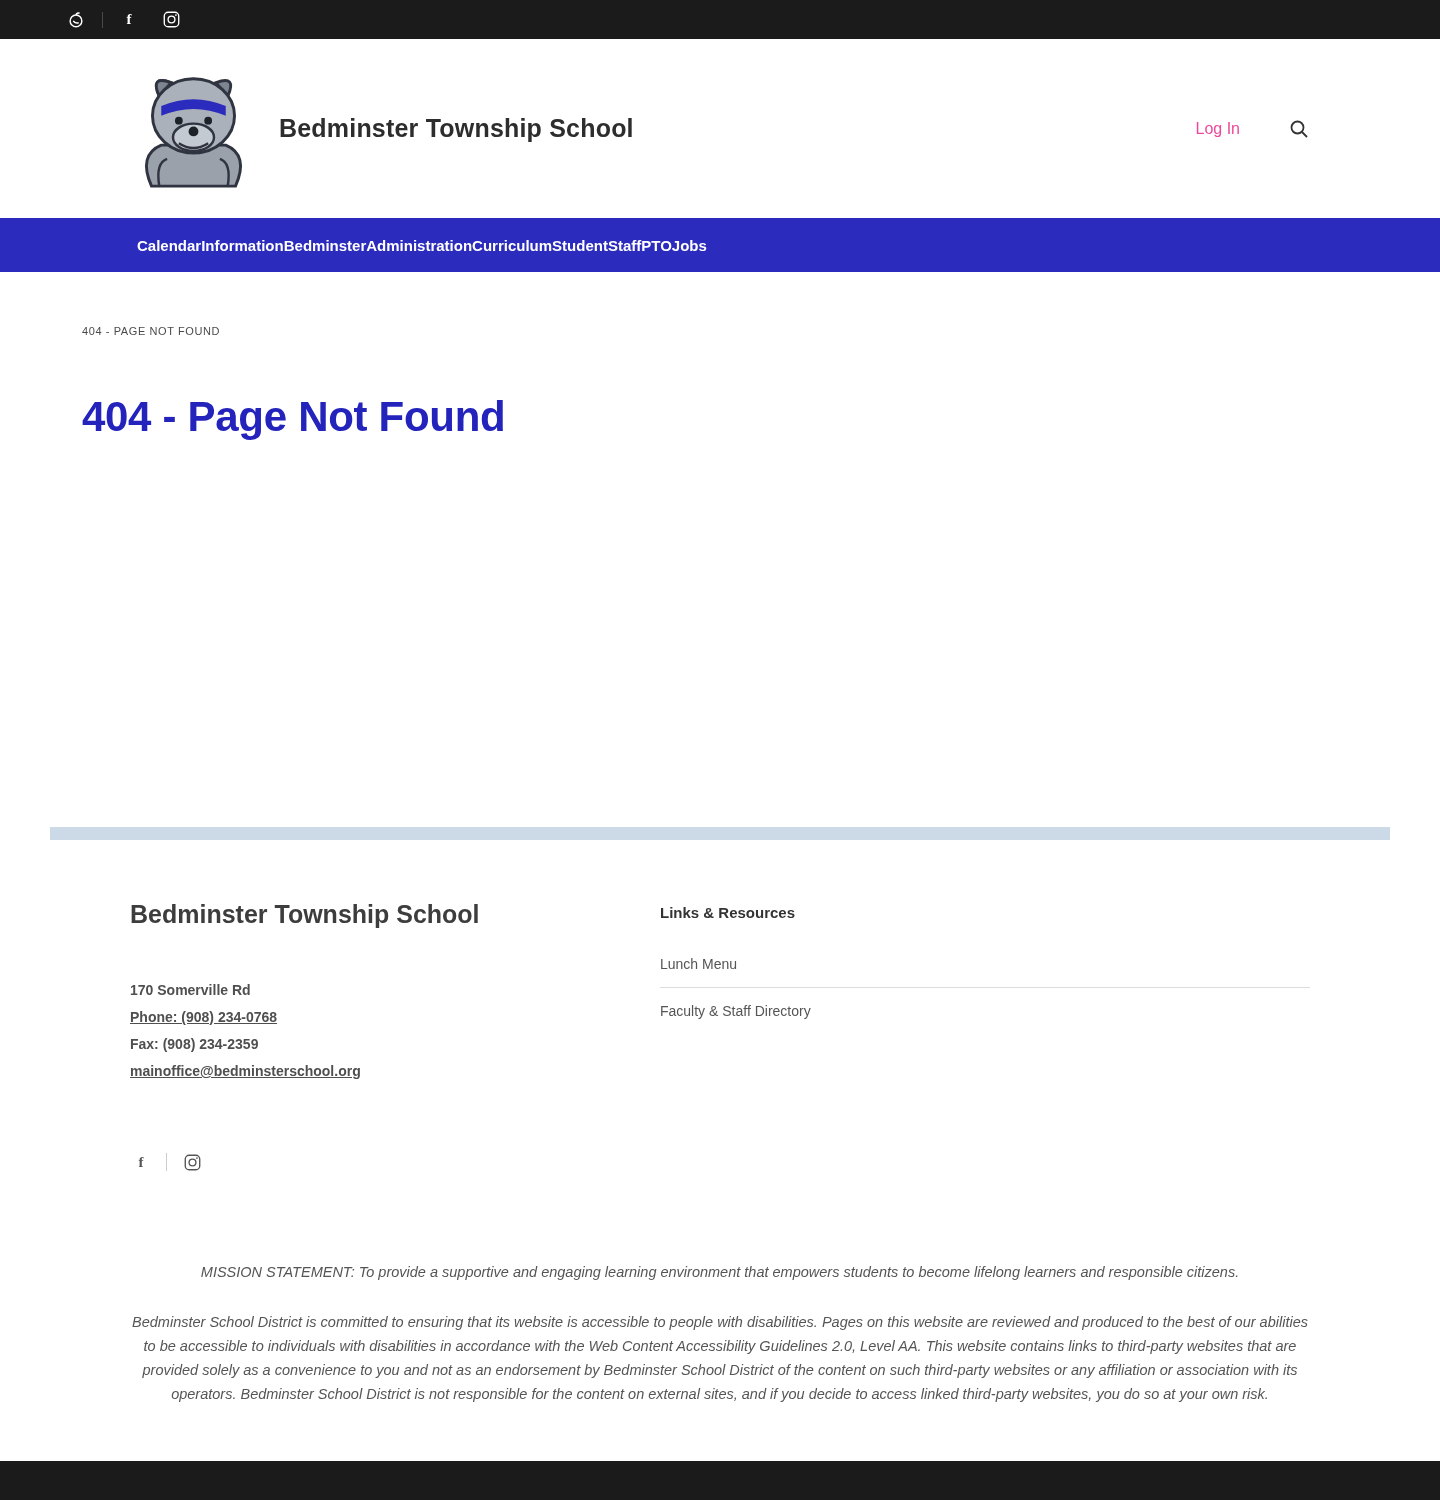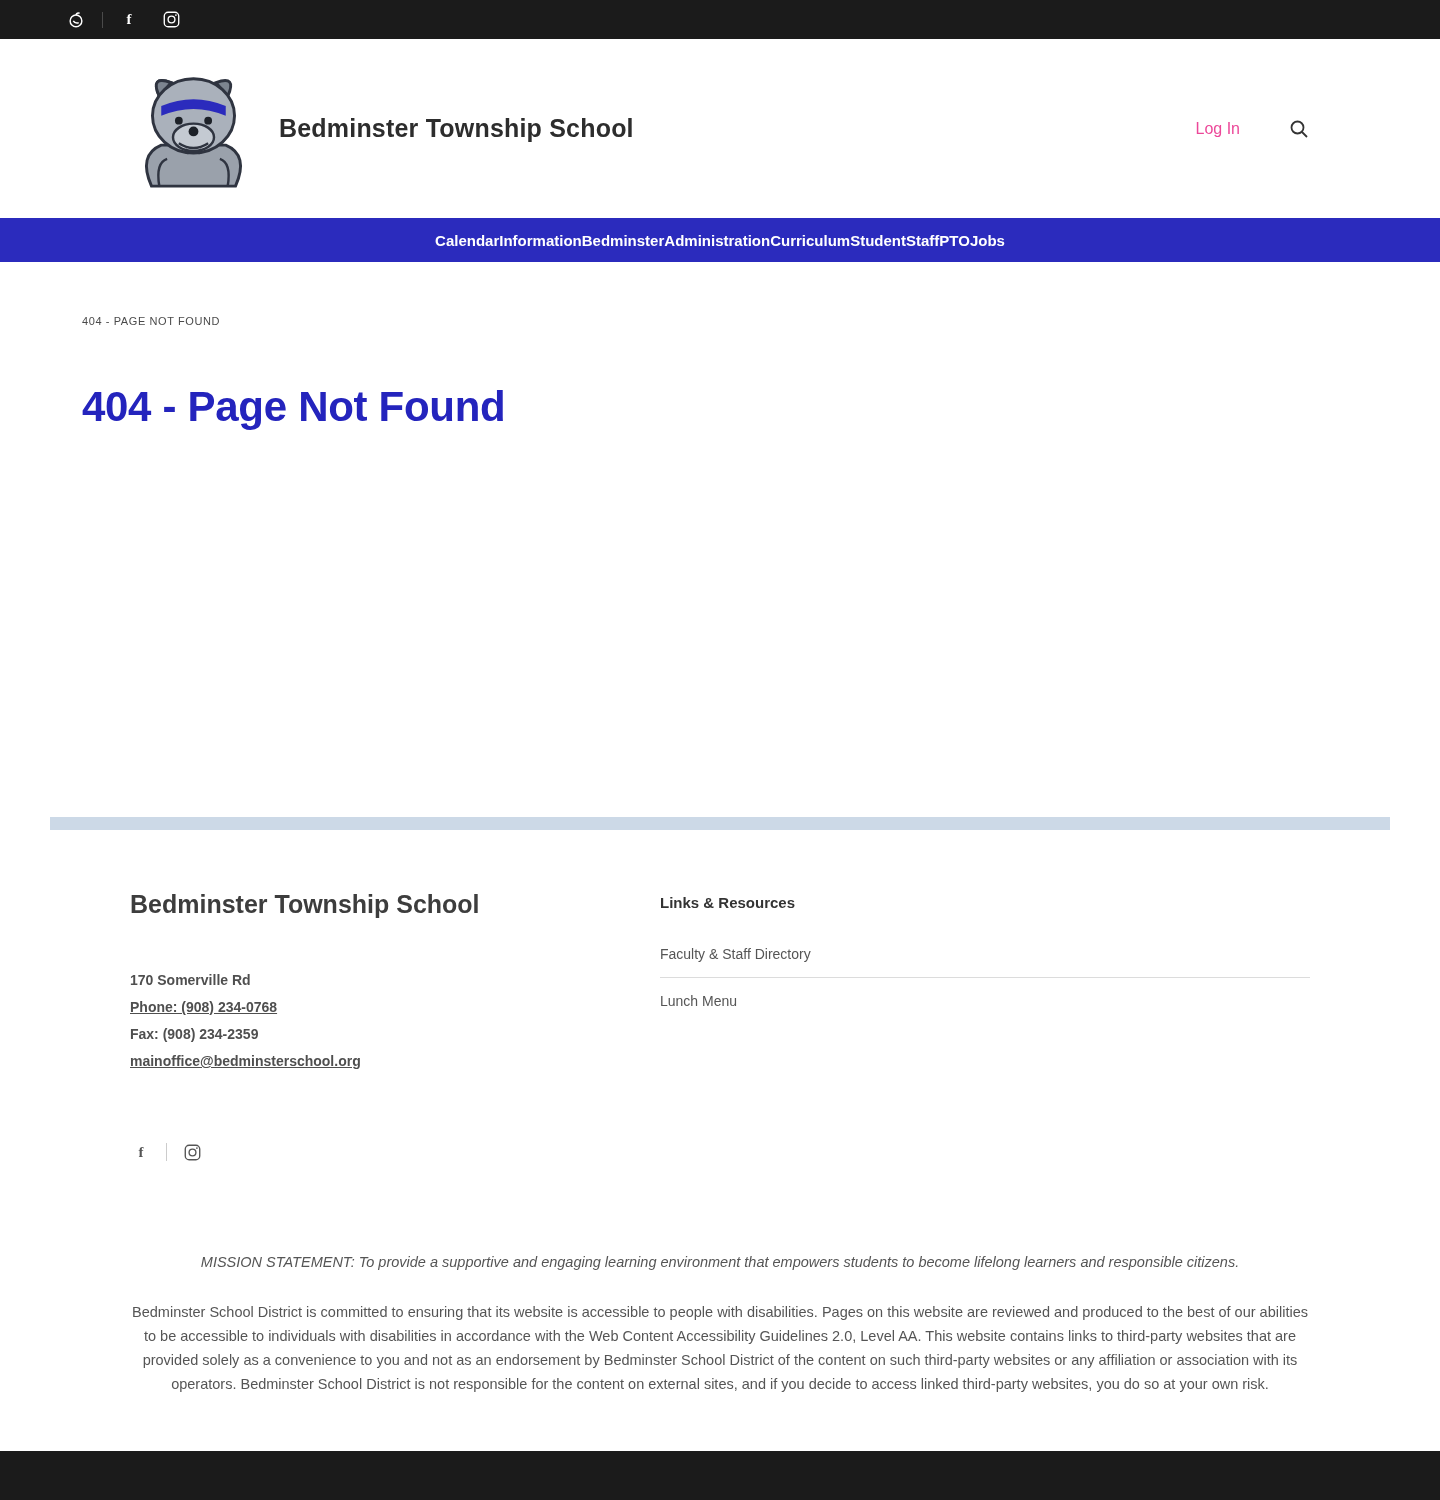--- a/index.html
+++ b/index.html
@@ -34,24 +34,24 @@
   }
   .logo-wrap { width: 127px; height: 127px; margin-right: 22px; flex-shrink: 0; }
   .site-title { font-size: 25px; font-weight: bold; color: #2d2d2d; letter-spacing: 0.2px; }
   .header-right { margin-left: auto; display: flex; align-items: center; gap: 48px; }
   .login-link { font-size: 16px; color: #ec4899; }
   .search-btn { width: 22px; height: 22px; display: flex; align-items: center; justify-content: center; }
 
   
   .mainnav {
     background: #2b2bbd;
-    height: 44px;
-    display: flex;
-    align-items: center;
-    justify-content: center;
+    height: 54px;
+    display: flex;
+    align-items: center;
+    justify-content: flex-start;
     padding: 0 137px;
   }
   .mainnav a { color: #fff; font-size: 15px; font-weight: bold; }
 
   
   .content {
     min-height: 555px;
     padding: 53px 82px 0;
     border-radius: 32px;
   }
@@ -102,20 +102,21 @@
     text-align: center;
     font-style: italic;
     font-size: 14.5px;
     color: #555;
     line-height: 1.6;
   }
   .accessibility {
     margin: 27px auto 54px;
     max-width: 1180px;
     text-align: center;
+    font-style: italic;
     font-size: 14.5px;
     color: #555;
     line-height: 1.65;
   }
 
   
   .bottombar {
     background: #1b1b1b;
     height: 68px;
     display: flex;
@@ -222,22 +223,22 @@
             <circle cx="10" cy="10" r="4"></circle>
             <circle cx="15.2" cy="4.8" r="1" fill="#555" stroke="none"></circle>
           </svg>
         </a>
       </div>
     </div>
 
     <div class="footer-right">
       <h3 class="links-title">Links &amp; Resources</h3>
       <div class="links-list">
+        <a class="link-item">Lunch Menu</a>
         <a class="link-item">Faculty &amp; Staff Directory</a>
-        <a class="link-item">Lunch Menu</a>
       </div>
     </div>
   </div>
 
   <p class="mission">MISSION STATEMENT: To provide a supportive and engaging learning environment that empowers students to become lifelong learners and responsible citizens.</p>
   <p class="accessibility">Bedminster School District is committed to ensuring that its website is accessible to people with disabilities. Pages on this website are reviewed and produced to the best of our abilities to be accessible to individuals with disabilities in accordance with the Web Content Accessibility Guidelines 2.0, Level AA. This website contains links to third-party websites that are provided solely as a convenience to you and not as an endorsement by Bedminster School District of the content on such third-party websites or any affiliation or association with its operators. Bedminster School District is not responsible for the content on external sites, and if you decide to access linked third-party websites, you do so at your own risk.</p>
 </footer>
 
 <div class="bottombar">
   

